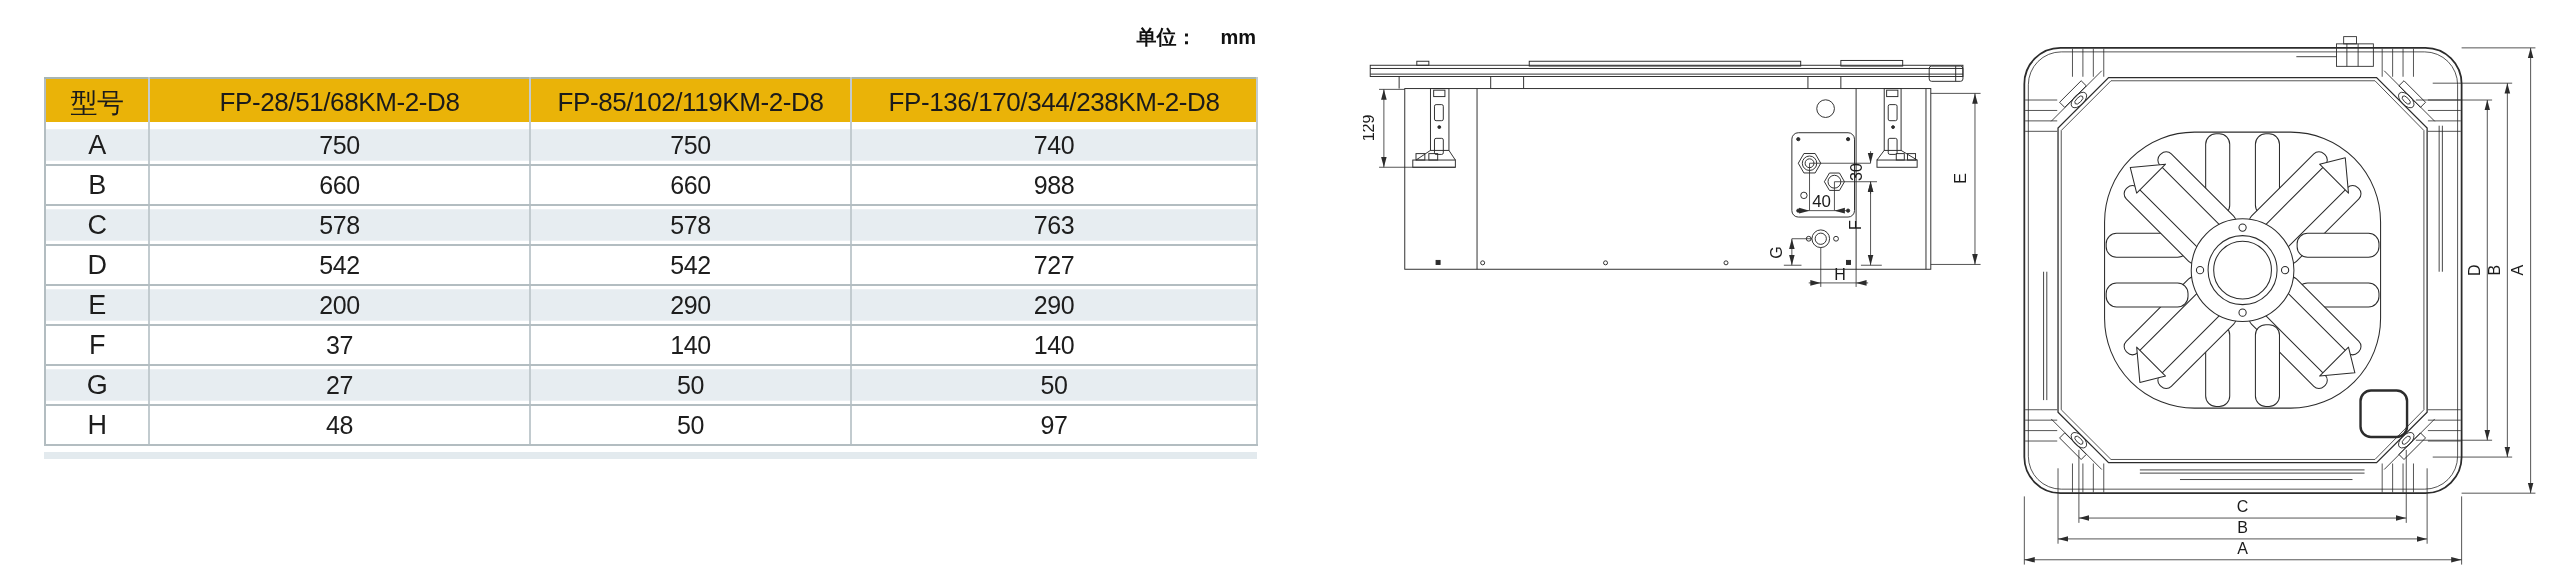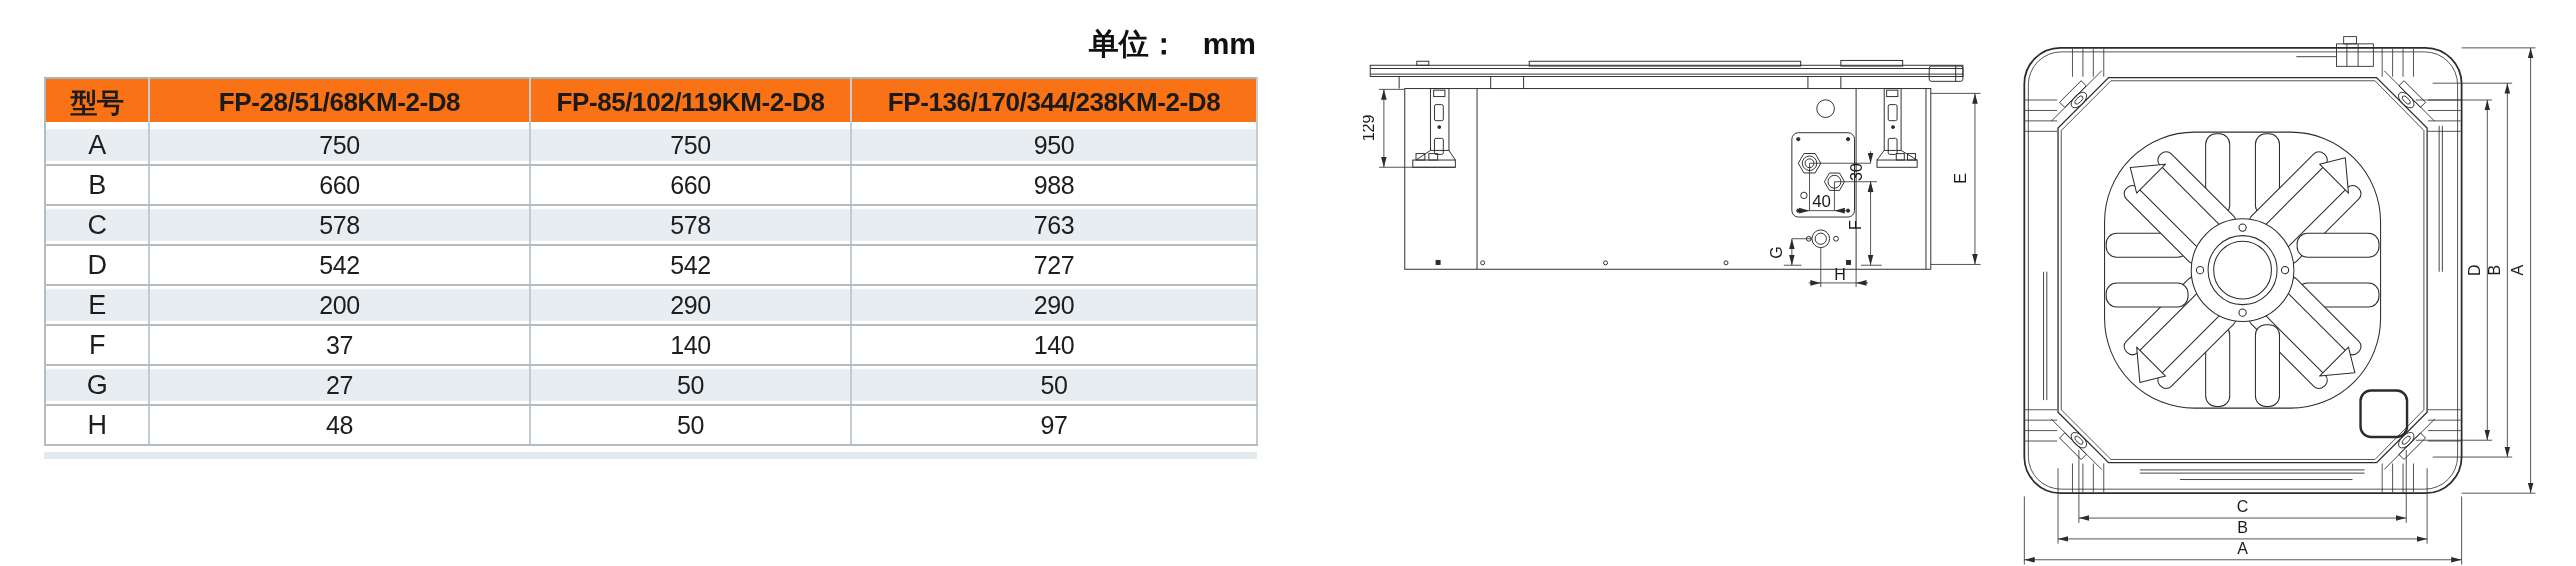--- a/index.html
+++ b/index.html
@@ -1,29 +1,29 @@
 <!DOCTYPE html>
 <html style="font-size:13px"><head>
 <meta charset="utf-8">
 <style>
   html,body{margin:0;padding:0;background:#fff;}
   .stage{position:relative;width:2576px;height:567px;background:#fff;overflow:hidden;
          font-family:"Liberation Sans",sans-serif;color:#1d1d1d;}
 
   
   .unit-label{position:absolute;top:24px;left:883px;width:373px;text-align:right;
-              font-size:30px;font-weight:600;color:#111;white-space:nowrap;}
+              font-size:20px;font-weight:600;color:#111;white-space:nowrap;}
   .unit-label .unit-val{margin-left:24px;font-weight:600;}
 
   
   .dim-table{position:absolute;left:44px;top:77px;width:1213px;border-collapse:collapse;
              table-layout:fixed;background:#fff;}
   .dim-table th,.dim-table td{padding:0;text-align:center;vertical-align:middle;
              letter-spacing:-0.4px;overflow:hidden;white-space:nowrap;}
-  .dim-table th{height:47px;font-size:26px;font-weight:700;background:#f97316;color:#1b1b1b;
+  .dim-table th{height:47px;font-size:26px;font-weight:400;background:#eab308;color:#1b1b1b;
              border-top:2.4px solid #a7b5b3;border-right:2.4px solid #c2cbcf;
              box-shadow:inset 0 -4px 0 #fff;margin-left:40px;}
   .dim-table th.c0{font-size:27px;border-left:2.4px solid #b3bdc1;}
   .dim-table td{height:38px;font-size:25px;border-right:2.4px solid #c2cbcf;
              border-bottom:2.4px solid #b3bdc1;}
   .dim-table td.c0{border-left:2.4px solid #b3bdc1;font-size:27px;}
   .dim-table tr.shade td{background:#e7edf1;box-shadow:inset 0 3.2px 0 #fff,inset 0 -3.2px 0 #fff;}
   .dim-table tr.plain td{background:#ffffff;}
   .table-tail{position:absolute;left:44px;top:452px;width:1213px;height:7.2px;background:#e3eaee;}
 
@@ -55,21 +55,21 @@
         <th>FP-28/51/68KM-2-D8</th>
         <th>FP-85/102/119KM-2-D8</th>
         <th>FP-136/170/344/238KM-2-D8</th>
       </tr>
     </thead>
     <tbody>
       <tr class="shade">
         <td class="c0">A</td>
         <td>750</td>
         <td>750</td>
-        <td>950</td>
+        <td>740</td>
       </tr>
       <tr class="plain">
         <td class="c0">B</td>
         <td>660</td>
         <td>660</td>
         <td>988</td>
       </tr>
       <tr class="shade">
         <td class="c0">C</td>
         <td>578</td>

